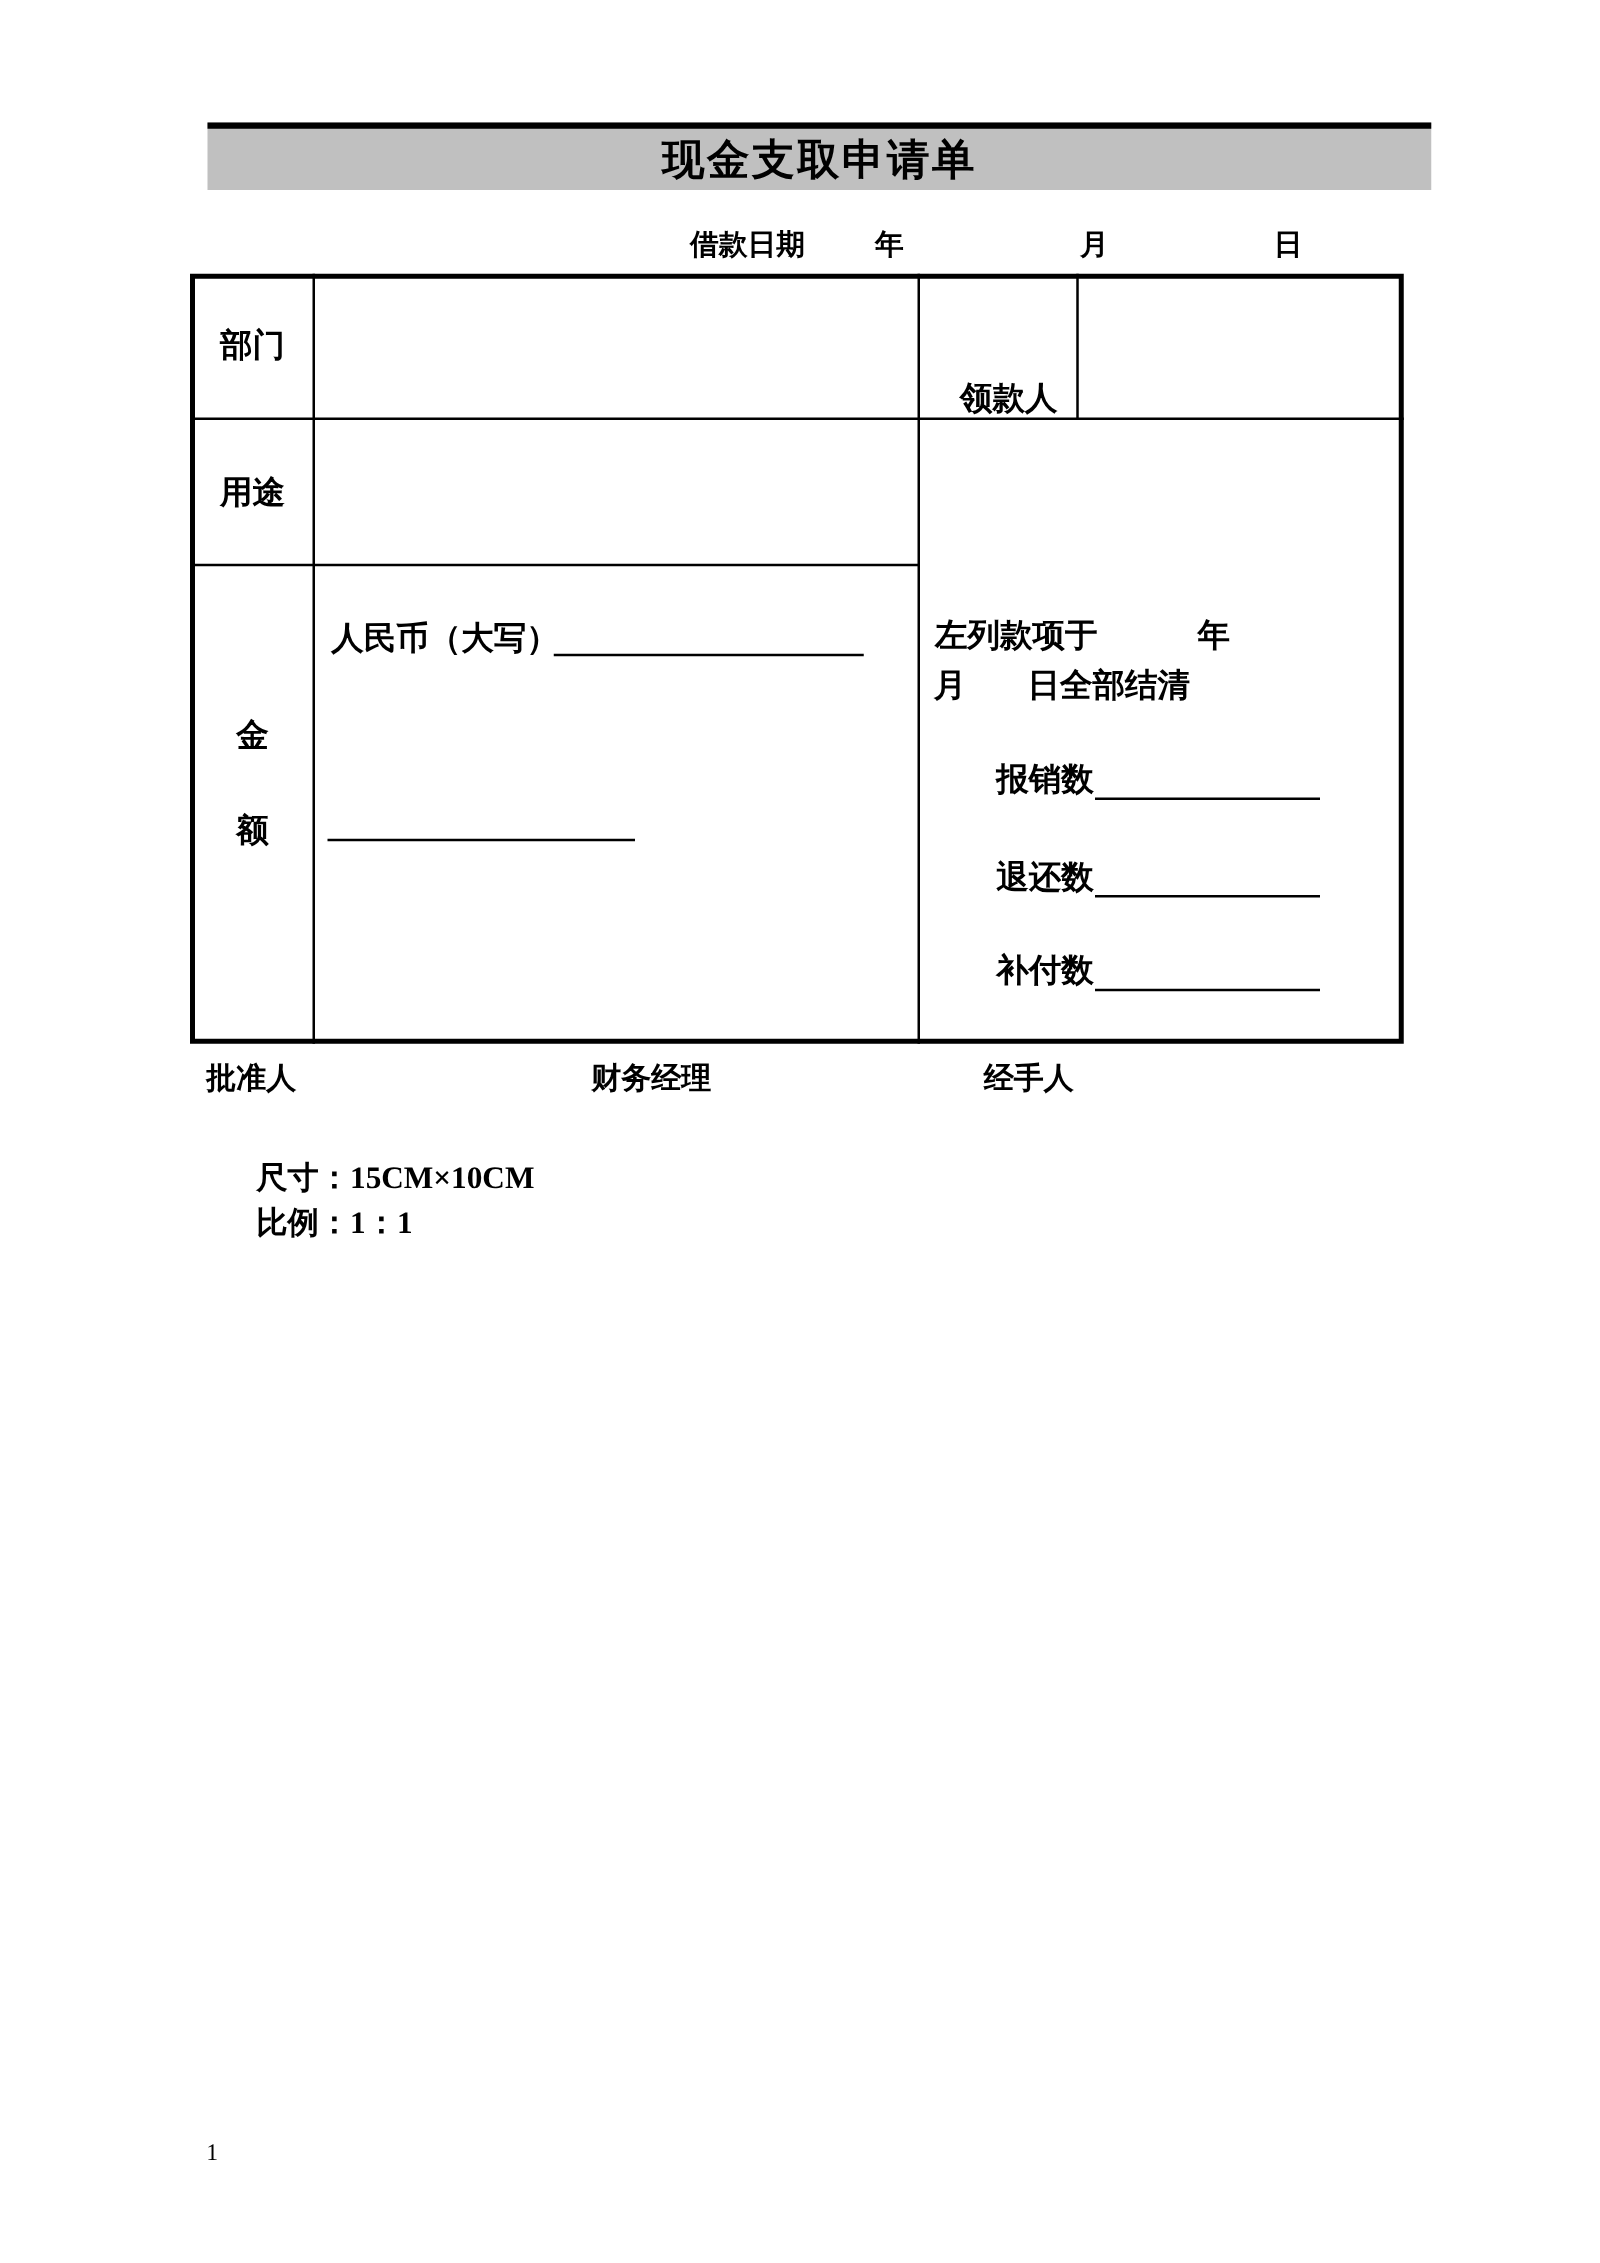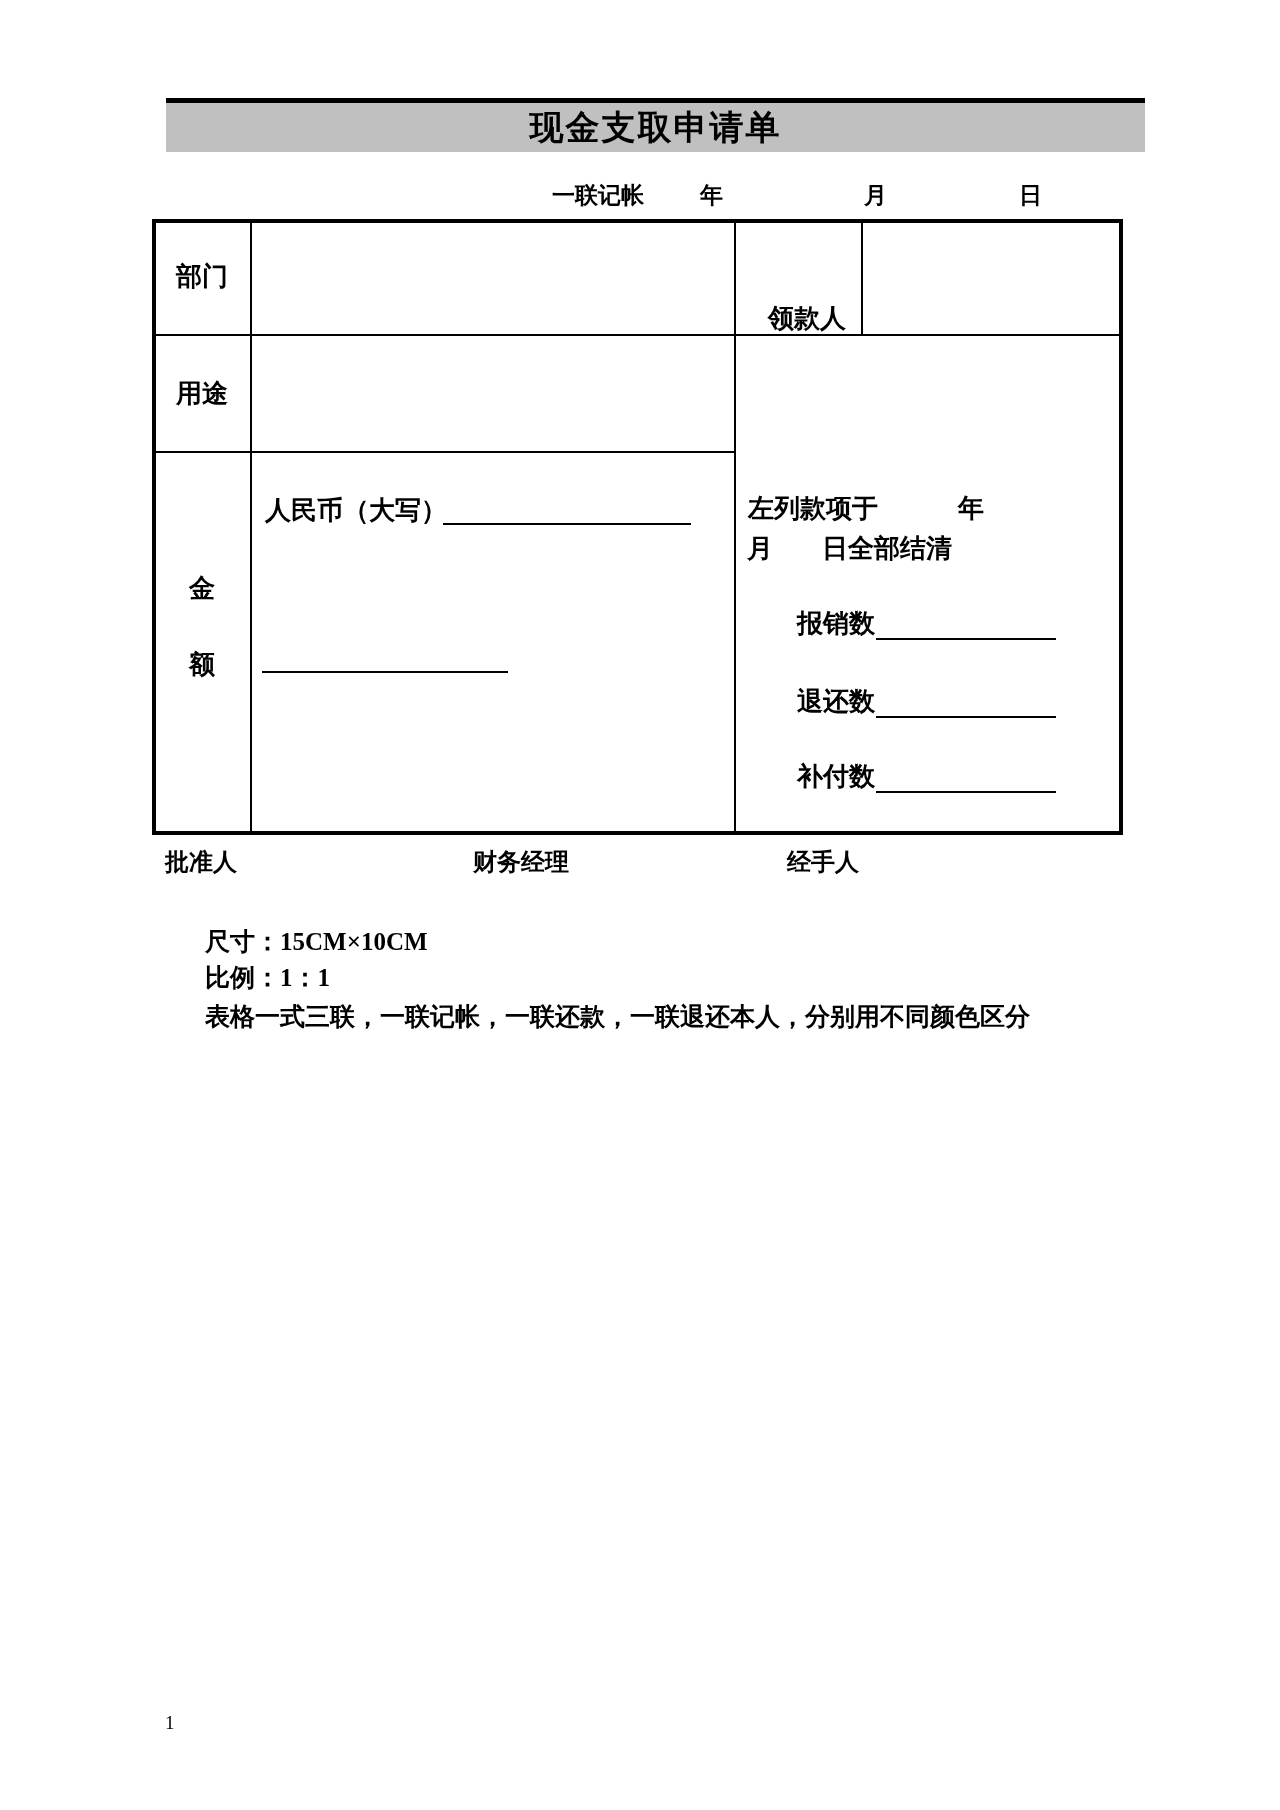--- a/index.html
+++ b/index.html
@@ -58,21 +58,21 @@
 </head>
 <body>
 
 <div class="page">
 
   <div class="title-bar">
     <span>现金支取申请单</span>
   </div>
 
   <div class="date-line">
-    <span class="abs" style="left:552px;">一联记帐</span>
+    <span class="abs" style="left:552px;">借款日期</span>
     <span class="abs" style="left:700px;">年</span>
     <span class="abs" style="left:864px;">月</span>
     <span class="abs" style="left:1019px;">日</span>
   </div>
 
   <div class="table-frame"></div>
 
   <div class="gridline" style="left:250px; top:219px; width:2px; height:616px;"></div>
   <div class="gridline" style="left:734px; top:219px; width:2px; height:616px;"></div>
   <div class="gridline" style="left:861px; top:219px; width:2px; height:117px;"></div>
@@ -112,17 +112,16 @@
   <div class="blank-line" style="left:876px; top:791px; width:180px;"></div>
 
   <div class="sig">
     <span style="left:165px;">批准人</span>
     <span style="left:473px;">财务经理</span>
     <span style="left:787px;">经手人</span>
   </div>
 
   <div class="note" style="top:925px;">尺寸：15CM×10CM</div>
   <div class="note" style="top:961px;">比例：1：1</div>
-  <div class="note" style="top:1000px;">表格一式三联，一联记帐，一联还款，一联退还本人，分别用不同颜色区分</div>
 
   <div class="page-num">1</div>
 
 </div>
 
 </body></html>

